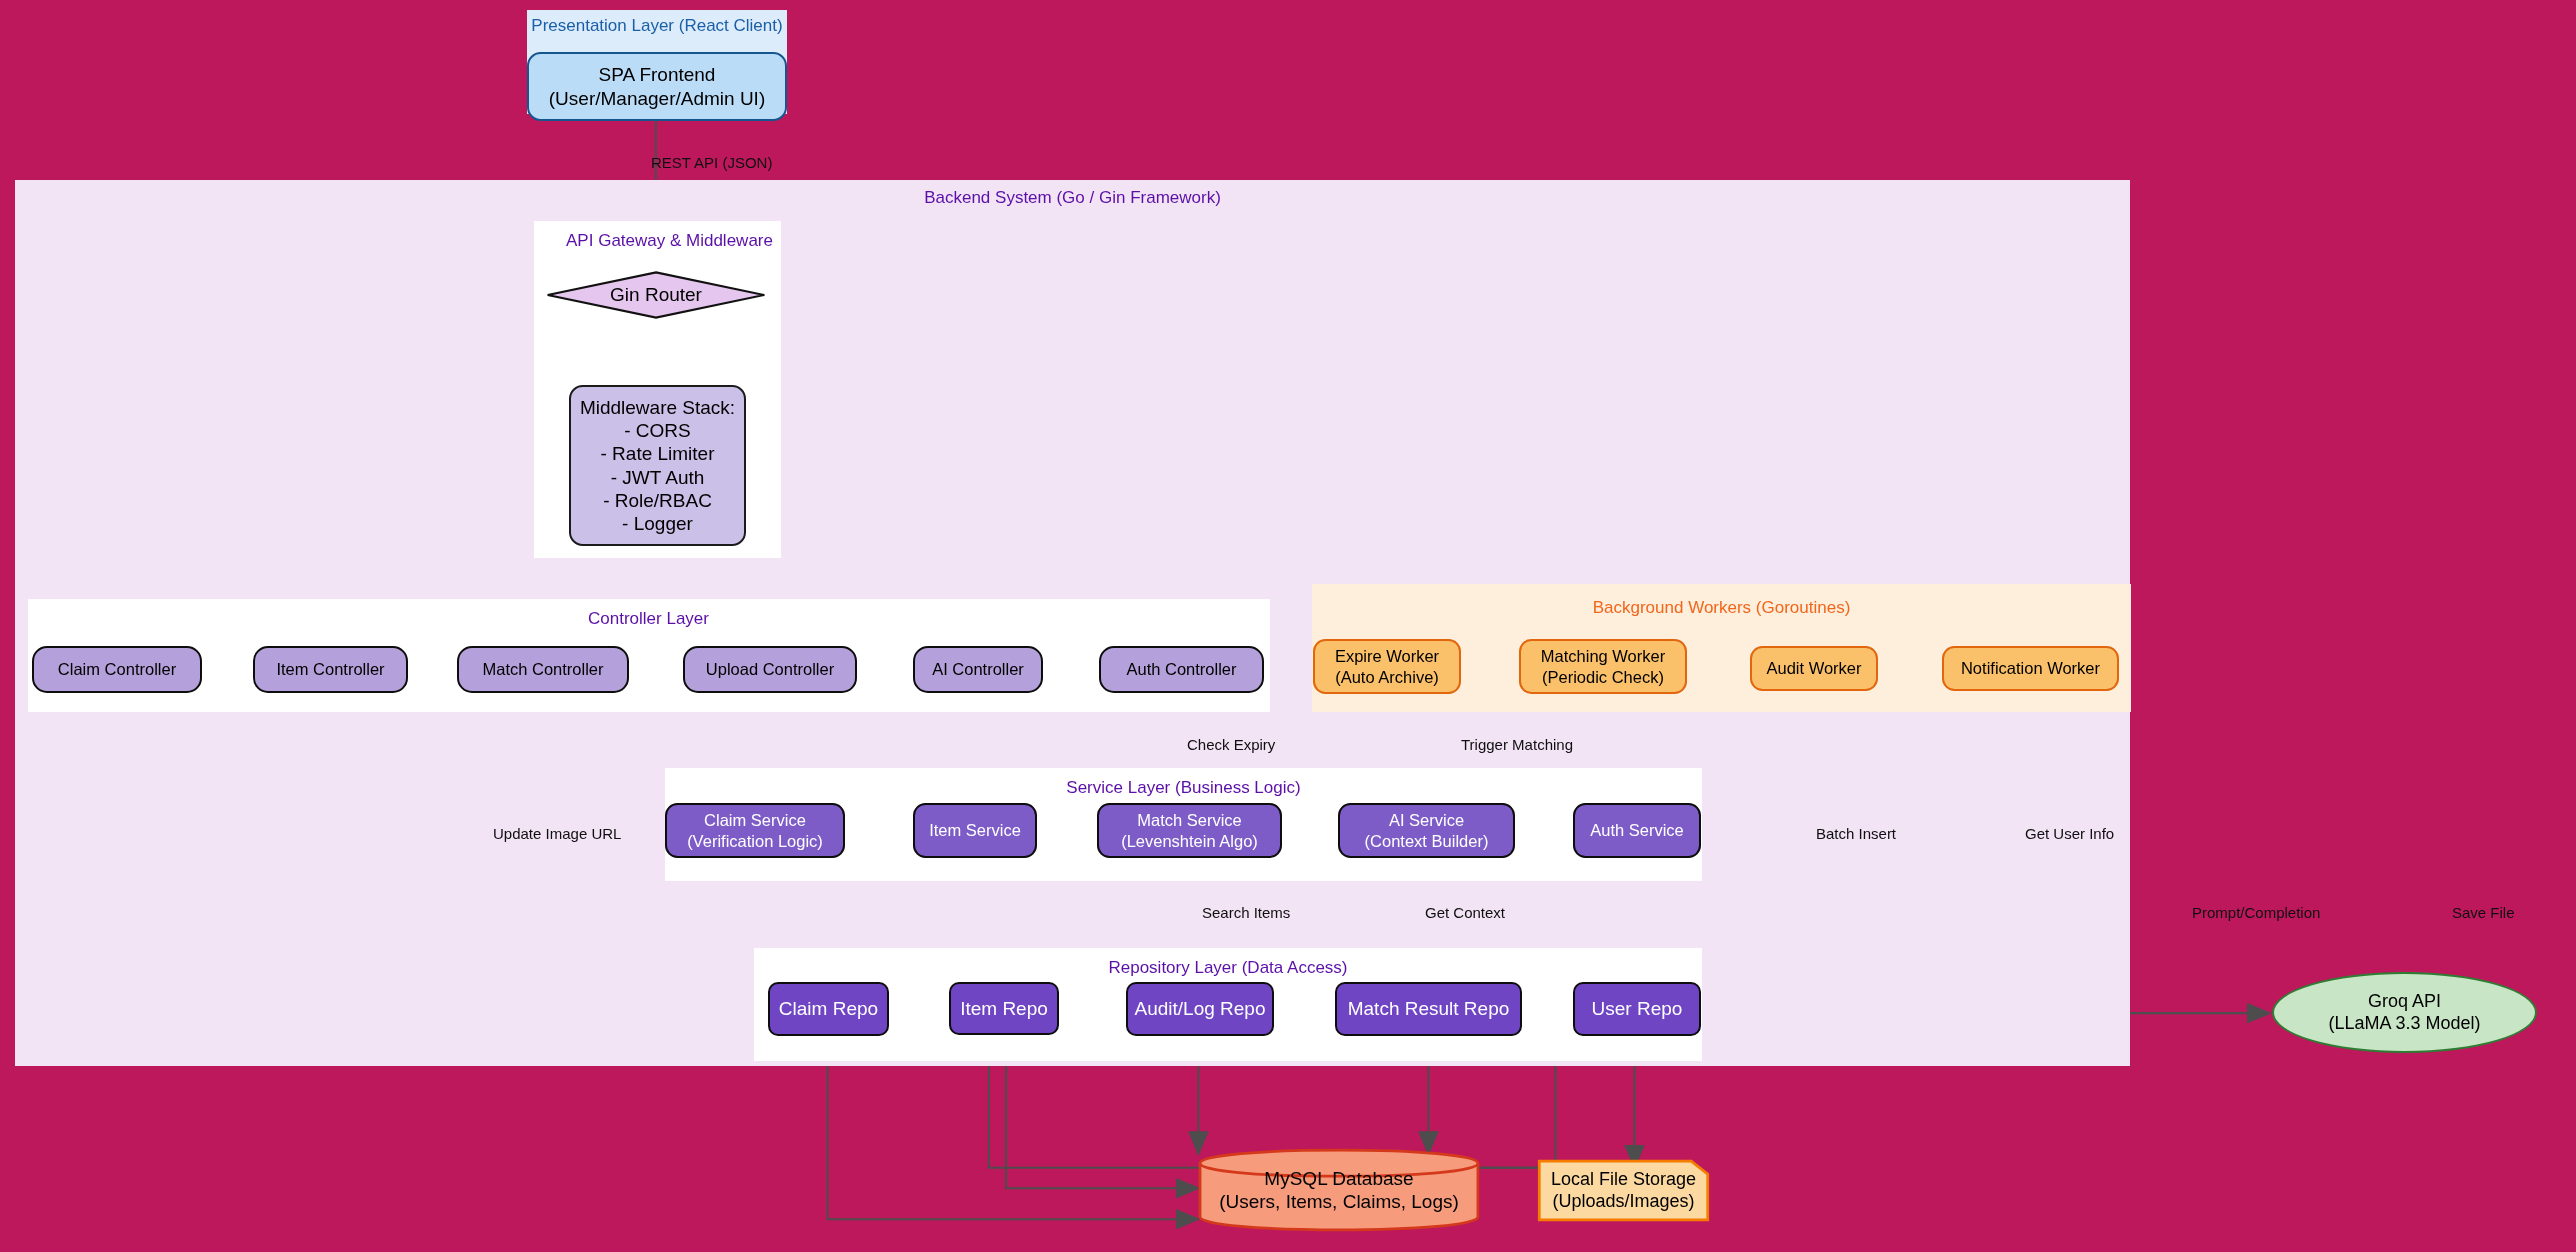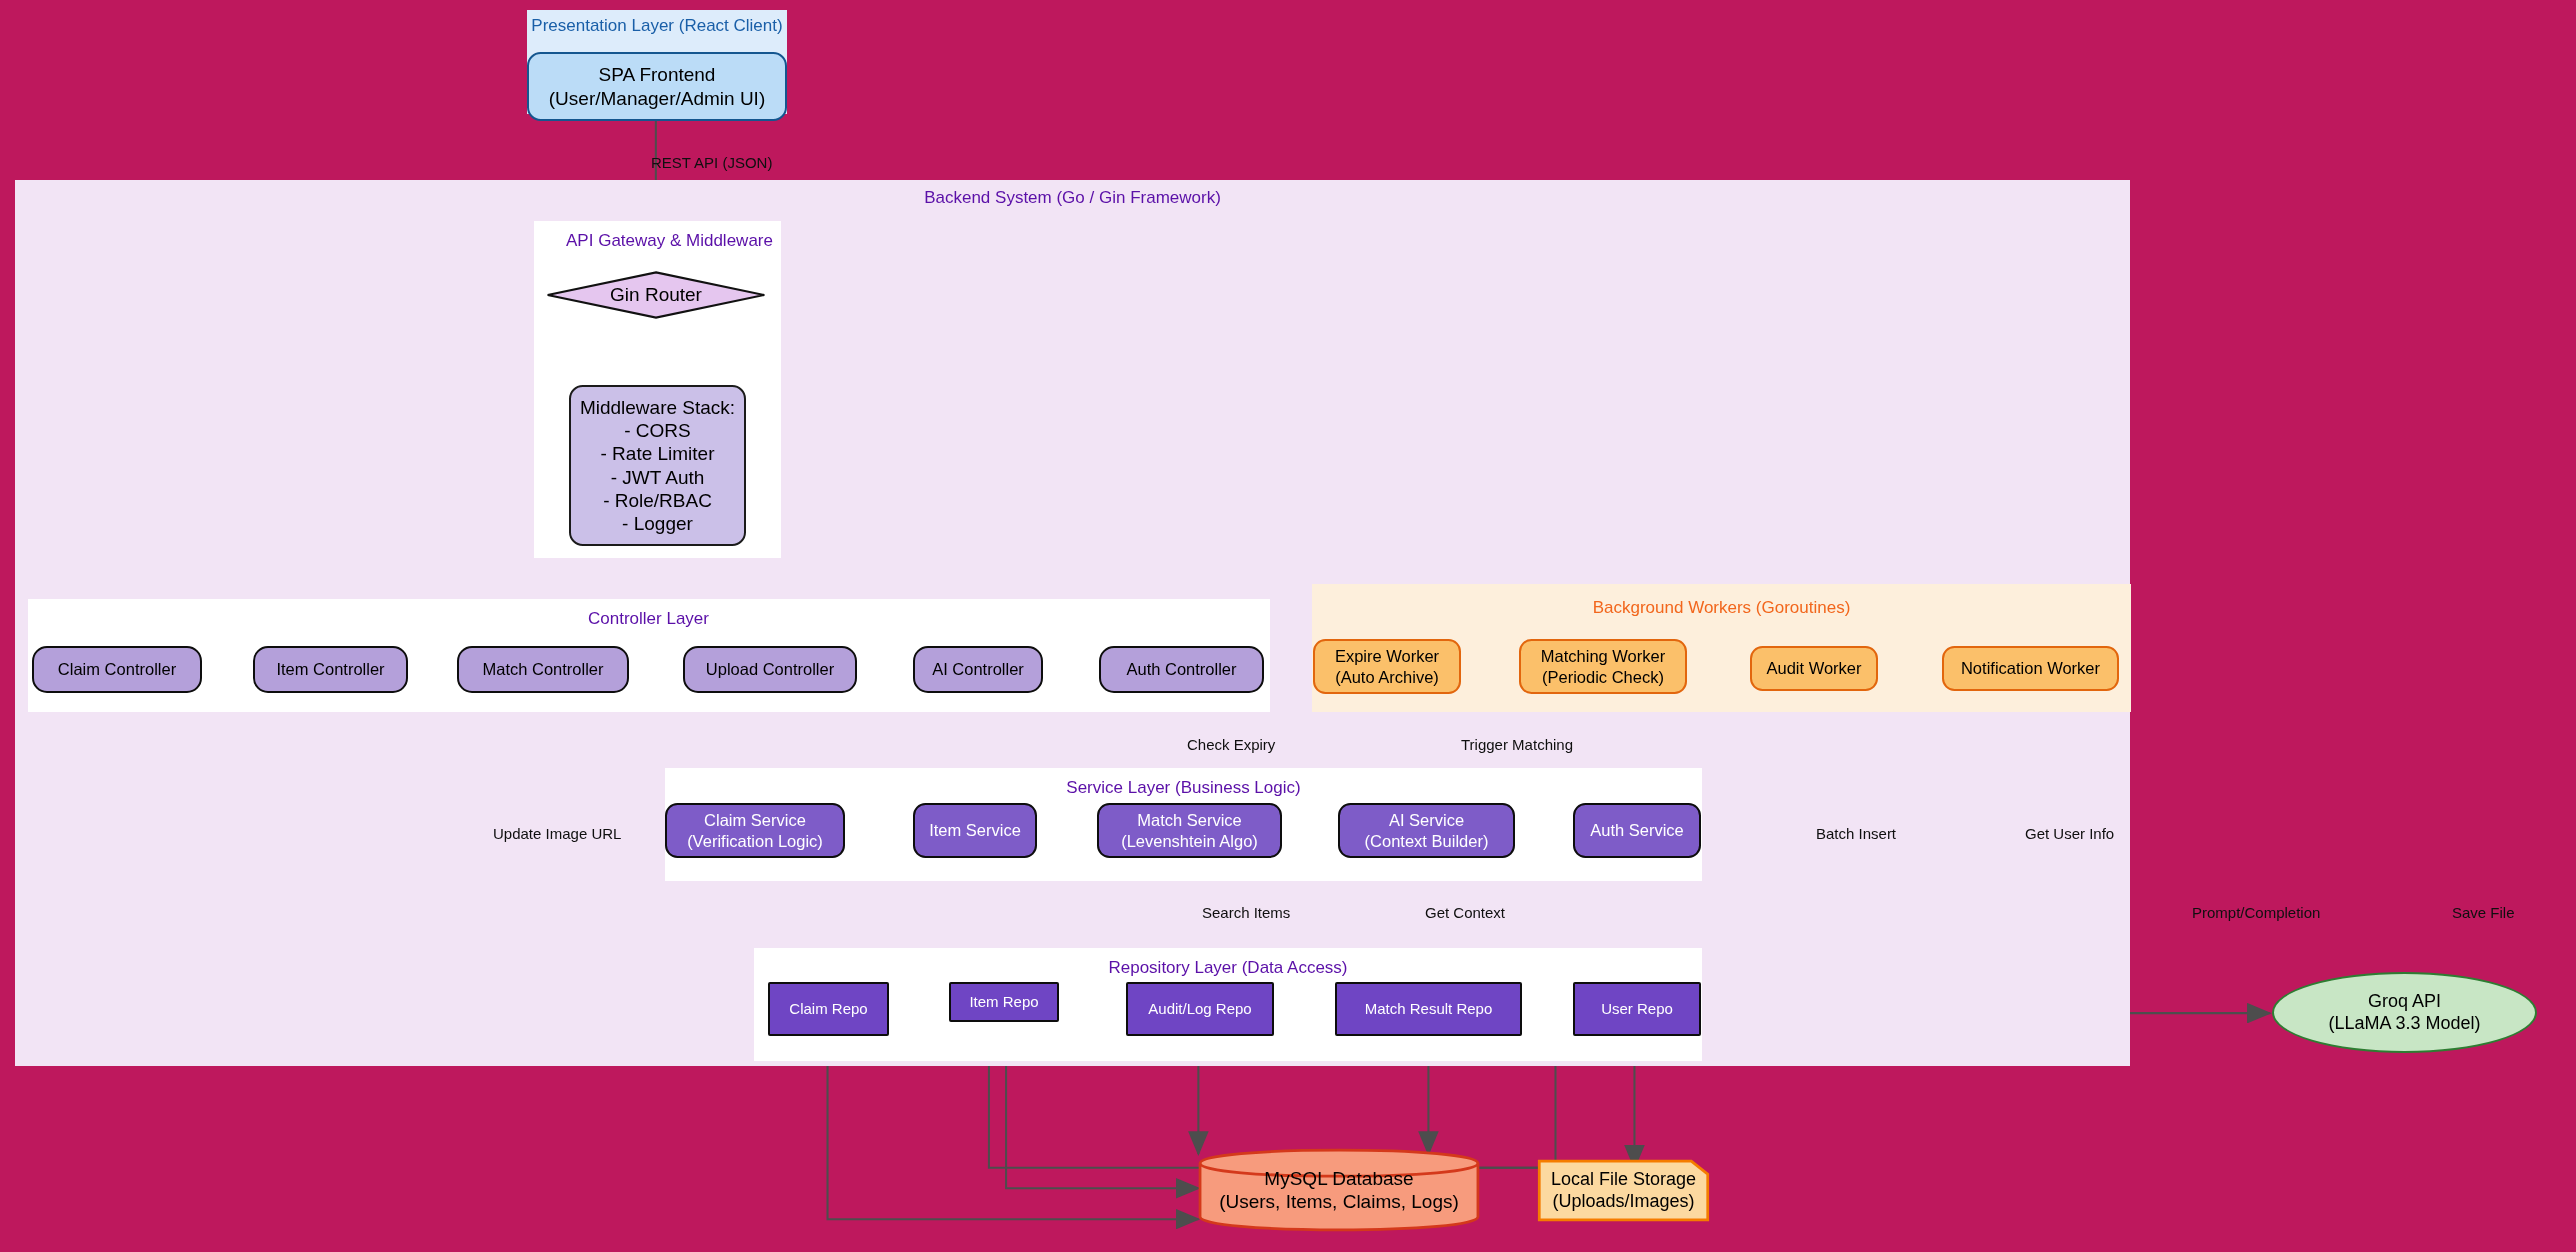--- a/index.html
+++ b/index.html
@@ -12,21 +12,21 @@
 
   .node{position:absolute;box-sizing:border-box;display:flex;flex-direction:column;
         align-items:center;justify-content:center;text-align:center;line-height:1.22;}
 
   
   .n-frontend{background:#bbdcf7;border:2.7px solid #14568f;border-radius:13.7px;color:#000;font-size:19px;}
   .n-router{background:#e5c6ef;border:2.1px solid #000;color:#000;font-size:19px;text-align:center;}
   .n-mw{background:#cbc0e8;border:2.1px solid #1b1b1b;border-radius:13.7px;color:#000;font-size:19px;}
   .n-ctrl{background:#b4a0da;border:2.7px solid #0d0d0d;border-radius:15px;color:#000;font-size:16.5px;}
   .n-svc{background:#7e5cc8;border:2.7px solid #0d0d0d;border-radius:12.4px;color:#fff;font-size:16.5px;}
-  .n-repo{background:#6f45c4;border:2.7px solid #0d0d0d;border-radius:2px;color:#fff;font-size:15px;}
+  .n-repo{background:#6f45c4;border:2.7px solid #0d0d0d;border-radius:10px;color:#fff;font-size:19px;}
   .n-worker{background:#fbc06a;border:2.7px solid #e2660d;border-radius:12.4px;color:#000;font-size:16.5px;}
   .n-ext{background:#c8e6c5;border:2.7px solid #2e7d32;border-radius:50%;color:#000;font-size:18px;}
 
   .n-db{color:#000;font-size:19px;}
   .n-db .db-body{position:absolute;inset:0;}
   .n-db .db-txt{position:relative;z-index:2;}
 
   .n-file{color:#000;font-size:18px;}
   .n-file .file-body{position:absolute;inset:0;}
   .n-file .file-txt{position:relative;z-index:2;text-align:center;}
@@ -198,21 +198,21 @@
     <span class="line1">AI Service</span>
     <span class="line2">(Context Builder)</span>
   </div>
   <div class="node n-svc" style="left:1573px;top:803px;width:128px;height:55px;">
     <span>Auth Service</span>
   </div>
 
   <div class="node n-repo" style="left:768px;top:982px;width:121px;height:54px;">
     <span>Claim Repo</span>
   </div>
-  <div class="node n-repo" style="left:949px;top:982px;width:110px;height:40px;">
+  <div class="node n-repo" style="left:949px;top:982px;width:110px;height:53px;">
     <span>Item Repo</span>
   </div>
   <div class="node n-repo" style="left:1126px;top:982px;width:148px;height:54px;">
     <span>Audit/Log Repo</span>
   </div>
   <div class="node n-repo" style="left:1335px;top:982px;width:187px;height:54px;">
     <span>Match Result Repo</span>
   </div>
   <div class="node n-repo" style="left:1573px;top:982px;width:128px;height:54px;">
     <span>User Repo</span>

